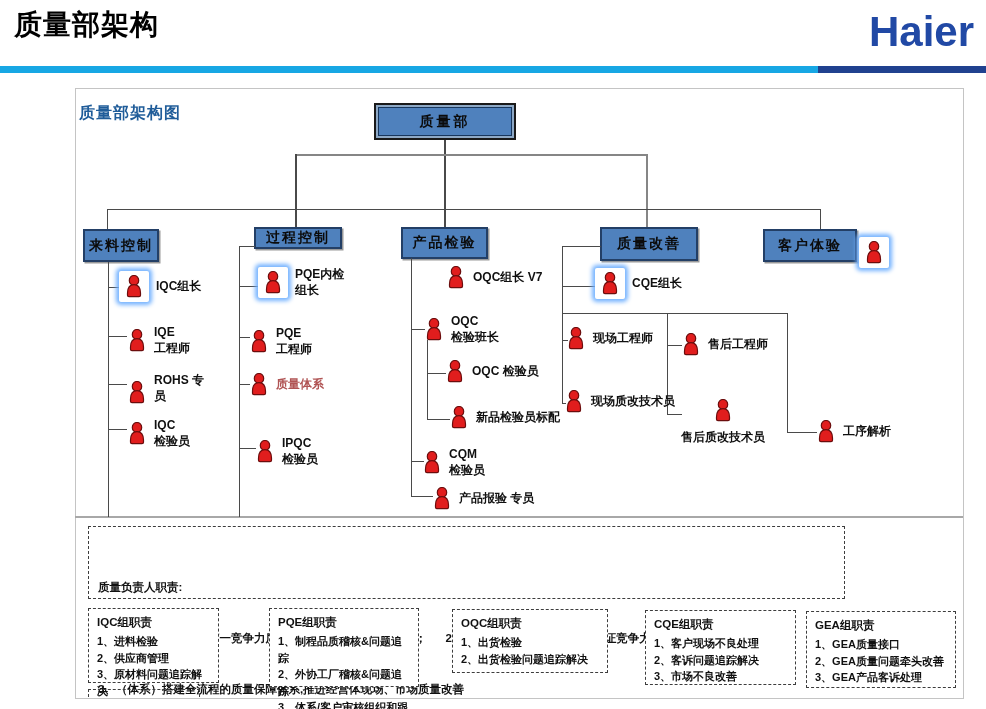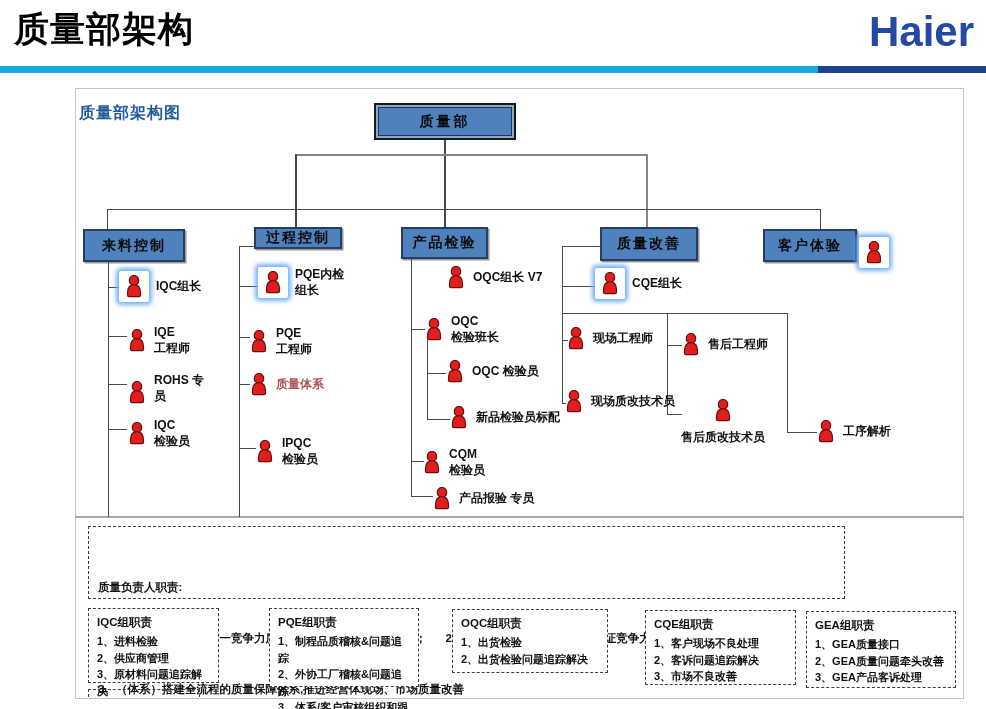--- a/index.html
+++ b/index.html
@@ -1,19 +1,19 @@
 <!DOCTYPE html>
 <html><head>
 <meta charset="utf-8">
 <style>
   html,body{margin:0;padding:0;background:#fff;}
   #slide{position:relative;width:986px;height:709px;background:#fff;overflow:hidden;
          font-family:"Liberation Sans","DejaVu Sans",sans-serif;color:#111;}
   
-  .page-title{position:absolute;left:14px;top:6px;font-size:35px;font-weight:900;color:#000;letter-spacing:1px;}
+  .page-title{position:absolute;left:14px;top:6px;font-size:28px;font-weight:900;color:#000;letter-spacing:1px;}
   .hdr-line-a{position:absolute;left:0;top:66px;width:818px;height:7px;background:#17a7e4;}
   .hdr-line-b{position:absolute;left:818px;top:66px;width:168px;height:7px;background:#20418f;}
   .brand{position:absolute;right:12px;top:8px;font-size:42px;font-weight:900;color:#2149a5;letter-spacing:0px;}
   
   .frame{position:absolute;left:75px;top:88px;width:887px;height:609px;border:1px solid #c4c4c4;}
   .divider{position:absolute;left:75px;top:516px;width:888px;height:2px;background:#a8a8a8;}
   .chart-title{position:absolute;left:79px;top:103px;font-size:16px;font-weight:bold;color:#1f5c99;letter-spacing:1px;}
   
   .root-box{position:absolute;left:374px;top:103px;width:142px;height:37px;border:2px solid #1a1a1a;
             background:#8ea9c6;box-sizing:border-box;padding:2px;}
@@ -59,21 +59,21 @@
   </div>
 
   <div class="vline" style="left:444px;top:140px;width:1.5px;height:88px;"></div>
   <div class="hline gray" style="left:295px;top:154px;width:353px;height:2px;"></div>
   <div class="vline" style="left:295px;top:154px;width:1.5px;height:75px;"></div>
   <div class="vline gray" style="left:646px;top:154px;width:2px;height:75px;"></div>
   <div class="hline" style="left:107px;top:209px;width:714px;height:1.4px;"></div>
   <div class="vline" style="left:107px;top:209px;width:1.4px;height:22px;"></div>
   <div class="vline" style="left:820px;top:209px;width:1.4px;height:22px;"></div>
 
-  <div class="dept" style="left:83px;top:229px;width:102px;height:33px;">来料控制</div>
+  <div class="dept" style="left:83px;top:229px;width:76px;height:33px;">来料控制</div>
   <div class="dept" style="left:254px;top:227px;width:88px;height:22px;">过程控制</div>
   <div class="dept" style="left:401px;top:227px;width:87px;height:32px;">产品检验</div>
   <div class="dept" style="left:600px;top:227px;width:98px;height:34px;">质量改善</div>
   <div class="dept" style="left:763px;top:229px;width:94px;height:33px;">客户体验</div>
 
   <div class="vline" style="left:108px;top:262px;width:1.3px;height:255px;"></div>
   <div class="hline" style="left:108px;top:287px;width:14px;height:1.3px;"></div>
   <div class="hline" style="left:108px;top:336px;width:19px;height:1.3px;"></div>
   <div class="hline" style="left:108px;top:384px;width:19px;height:1.3px;"></div>
   <div class="hline" style="left:108px;top:429px;width:19px;height:1.3px;"></div>

